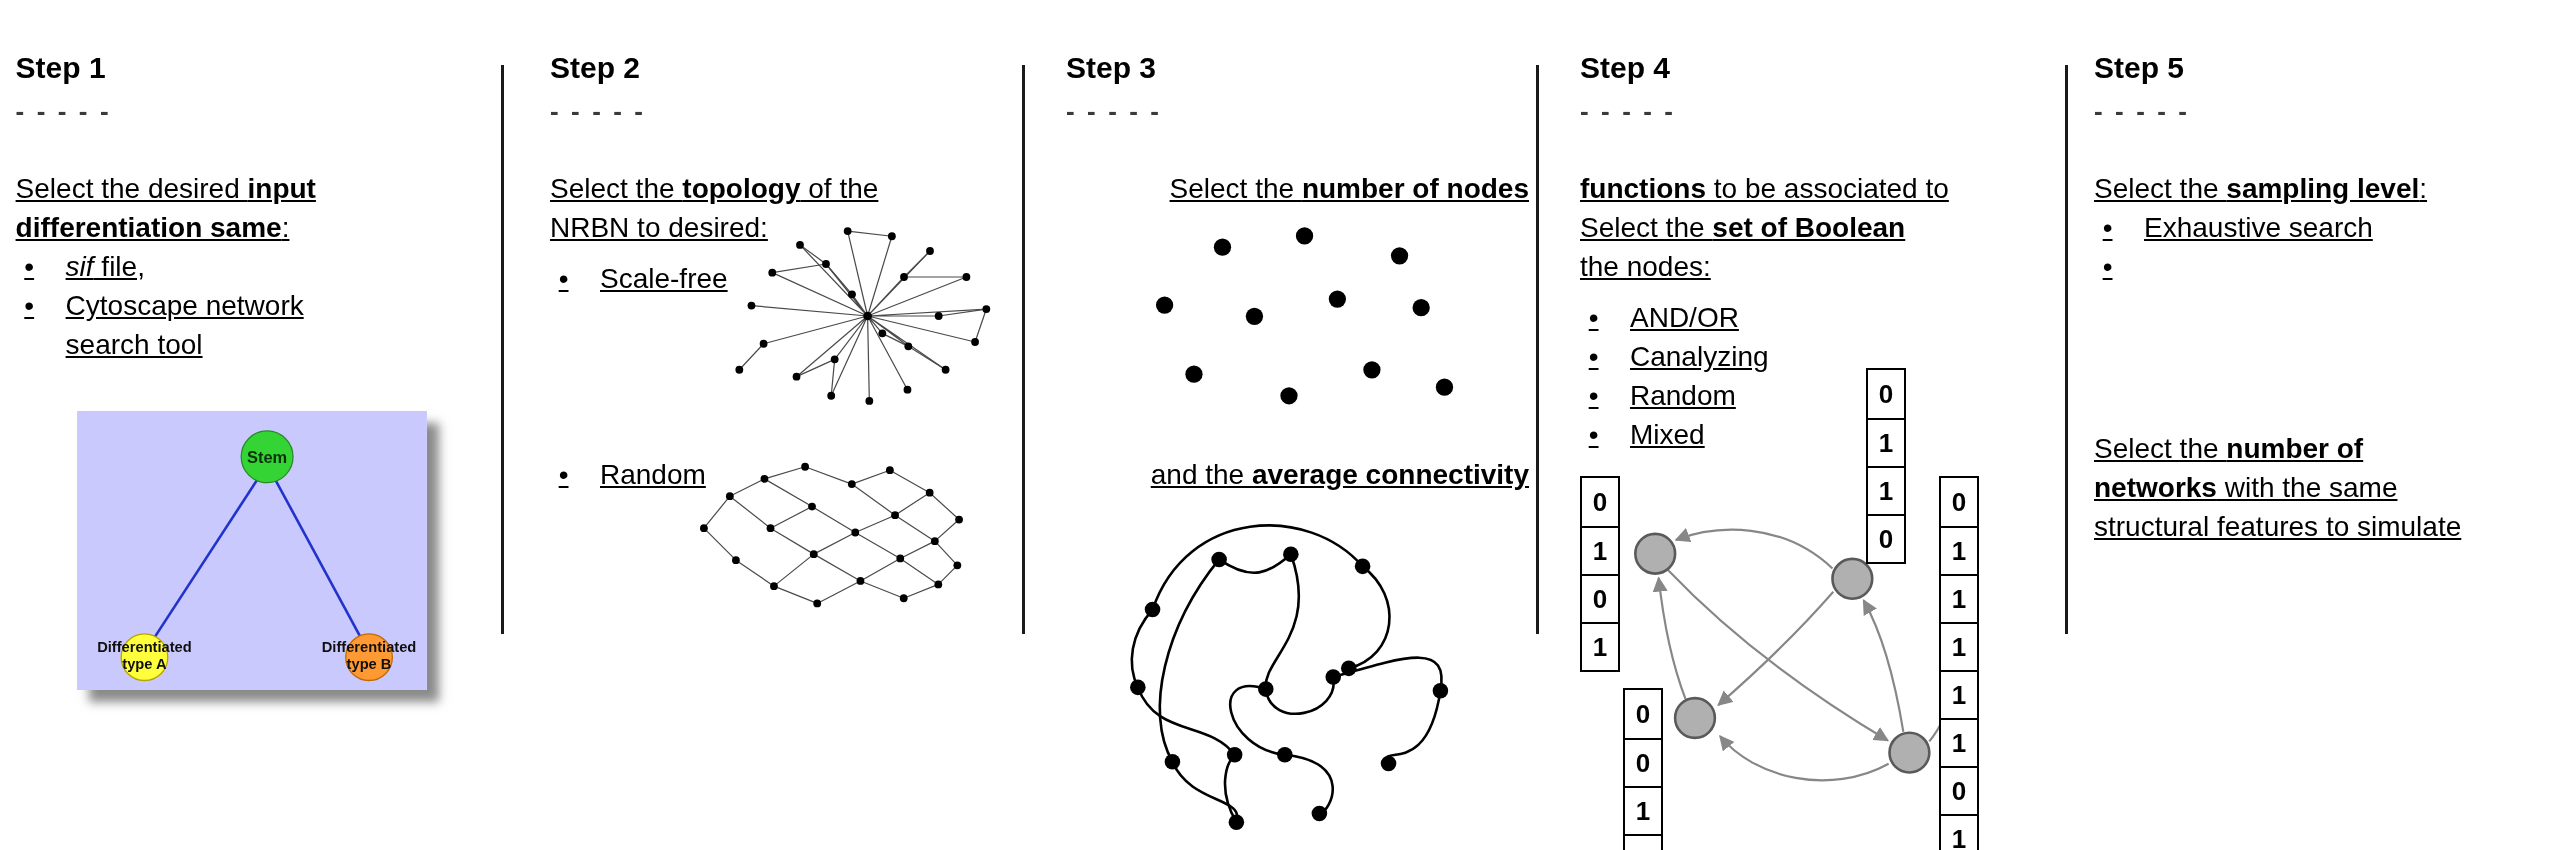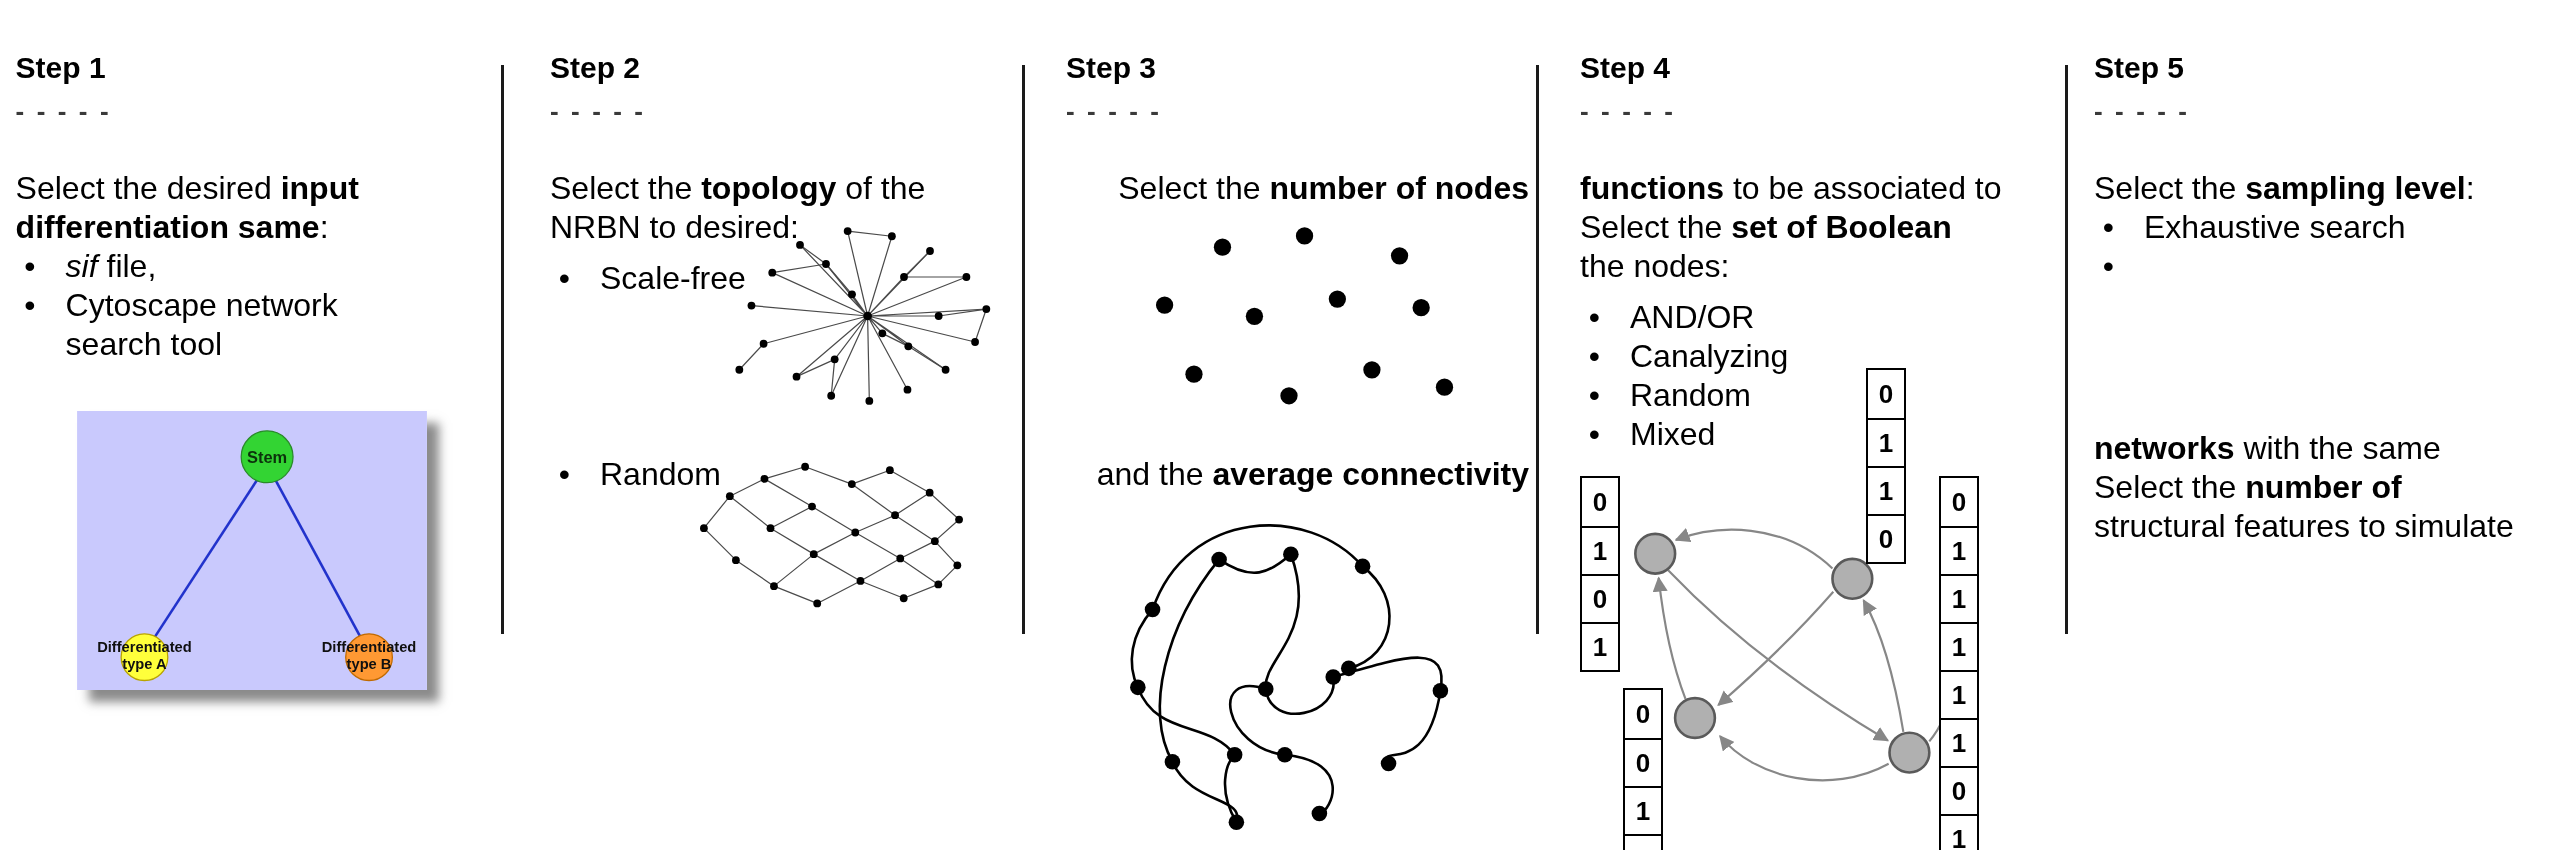--- a/index.html
+++ b/index.html
@@ -12,21 +12,21 @@
   .col { position:absolute; top:13px; height:639px;margin-top:28px; }
   #col1 { left:15.6px;  width:474px; }
   #col2 { left:550px; width:460px; }
   #col3 { left:1066px; width:463px;text-align:right; }
   #col4 { left:1580px; width:478px; }
   #col5 { left:2094px; width:478px; }
 
   .step-title { position:absolute; top:10.4px; left:0; font-size:30px; font-weight:bold; }
   .dashes { position:absolute; top:55px; left:0; font-size:26px; font-weight:bold; color:#3a3a3a; letter-spacing:2.6px; }
 
-  .textblock { position:absolute; left:0; font-size:32px; line-height:39px; }
+  .textblock { position:absolute; left:0; font-size:28px; line-height:39px;text-decoration:underline; }
   .b { font-weight:bold; }
   .i { font-style:italic; }
 
   .bullet { display:flex; align-items:flex-start; line-height:39px; }
   .bullet .dot { width:50px; padding-left:8.7px; flex:none; }
   .bullet.abs { position:absolute; left:0; }
 
   .graphic { position:absolute; }
   .net-edges { stroke:#4a4a4a; stroke-width:1.4; fill:none; }
   .net-node { fill:#000; }
@@ -320,20 +320,20 @@
       <div class="bullet">
         <span class="dot">•</span>
         <div>Exhaustive search</div>
       </div>
       <div class="bullet">
         <span class="dot">•</span>
       </div>
     </div>
 
     <div class="textblock" style="top:388px; width:478px">
+      <div><span>Select the </span><span class="b">number of</span></div>
       <div><span class="b">networks</span><span> with the same</span></div>
-      <div><span>Select the </span><span class="b">number of</span></div>
       <div>structural features to simulate</div>
     </div>
   </div>
 
 </div>
 
 
 </body></html>

